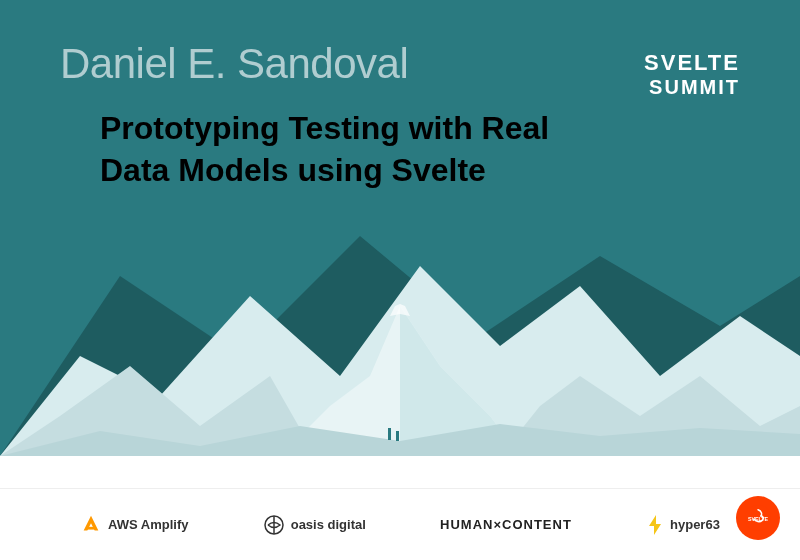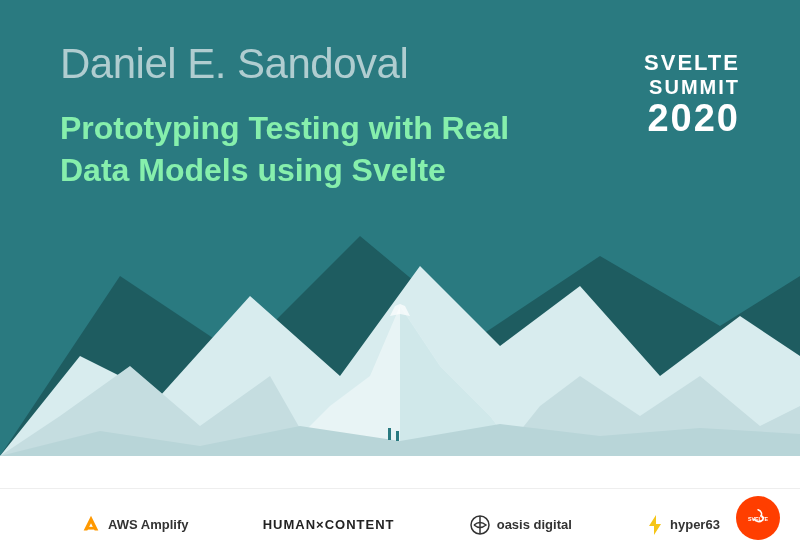--- a/index.html
+++ b/index.html
@@ -49,23 +49,24 @@
       font-size: 42px;
       font-weight: 300;
       color: #b0cdd0;
       margin-bottom: 20px;
       letter-spacing: -0.5px;
     }
 
     .talk-title {
       font-size: 32px;
       font-weight: 700;
-      color: #86efac;
+      color: #000000;
       line-height: 1.3;
       max-width: 520px;
+      margin-left: 40px;
     }
 
     
     .summit-brand {
       position: absolute;
       top: 50px;
       right: 60px;
       text-align: right;
       z-index: 10;
     }
@@ -159,21 +160,20 @@
   <div class="main-area">
 
     <div class="text-content">
       <div class="presenter-name">Daniel E. Sandoval</div>
       <div class="talk-title">Prototyping Testing with Real Data Models using Svelte</div>
     </div>
 
     <div class="summit-brand">
       <span class="svelte-text">SVELTE</span>
       <span class="summit-text">SUMMIT</span>
-      <span class="year-text">2020</span>
     </div>
 
     <div class="mountain-scene">
       <svg width="800" height="280" viewBox="0 0 800 280" xmlns="http://www.w3.org/2000/svg">
 
         <polygon points="0,280 120,100 240,180 360,60 480,160 600,80 720,150 800,100 800,280" fill="#1e5c60"></polygon>
 
         <polygon points="0,280 80,180 160,220 250,120 340,200 420,90 500,170 580,110 660,200 740,140 800,180 800,280" fill="#d8ecee"></polygon>
 
         <polygon points="0,280 60,240 130,190 200,250 270,200 310,270 0,280" fill="#c5dde0"></polygon>
@@ -198,32 +198,32 @@
   <div class="footer-bar">
 
     <div class="sponsor-item">
       <svg class="aws-icon" viewBox="0 0 24 24" fill="none" xmlns="http://www.w3.org/2000/svg">
         <polygon points="12,2 4,18 8,18 12,10 16,18 20,18" fill="#FF9900"></polygon>
         <rect x="7" y="14" width="10" height="3" fill="#FF9900"></rect>
       </svg>
       <span class="sponsor-logo">AWS Amplify</span>
     </div>
 
-
-    <div class="sponsor-item">
-      <span class="sponsor-logo" style="font-size:13px; font-weight:700; letter-spacing:1px; color:#222;">HUMAN×CONTENT</span>
-    </div>
 
     <div class="sponsor-item">
       <svg width="22" height="22" viewBox="0 0 22 22">
         <circle cx="11" cy="11" r="9" fill="none" stroke="#333" stroke-width="1.5"></circle>
         <line x1="11" y1="2" x2="11" y2="20" stroke="#333" stroke-width="1.5"></line>
         <path d="M5,11 Q11,6 17,11 Q11,16 5,11" fill="none" stroke="#333" stroke-width="1.5"></path>
       </svg>
       <span class="sponsor-logo">oasis digital</span>
+    </div>
+
+    <div class="sponsor-item">
+      <span class="sponsor-logo" style="font-size:13px; font-weight:700; letter-spacing:1px; color:#222;">HUMAN×CONTENT</span>
     </div>
 
     <div class="sponsor-item">
       <svg width="18" height="20" viewBox="0 0 18 20">
         <polygon points="10,0 3,11 8,11 8,20 15,9 10,9" fill="#f5c518"></polygon>
       </svg>
       <span class="sponsor-logo">hyper63</span>
     </div>
 
     <div class="svelte-badge footer-badge">

